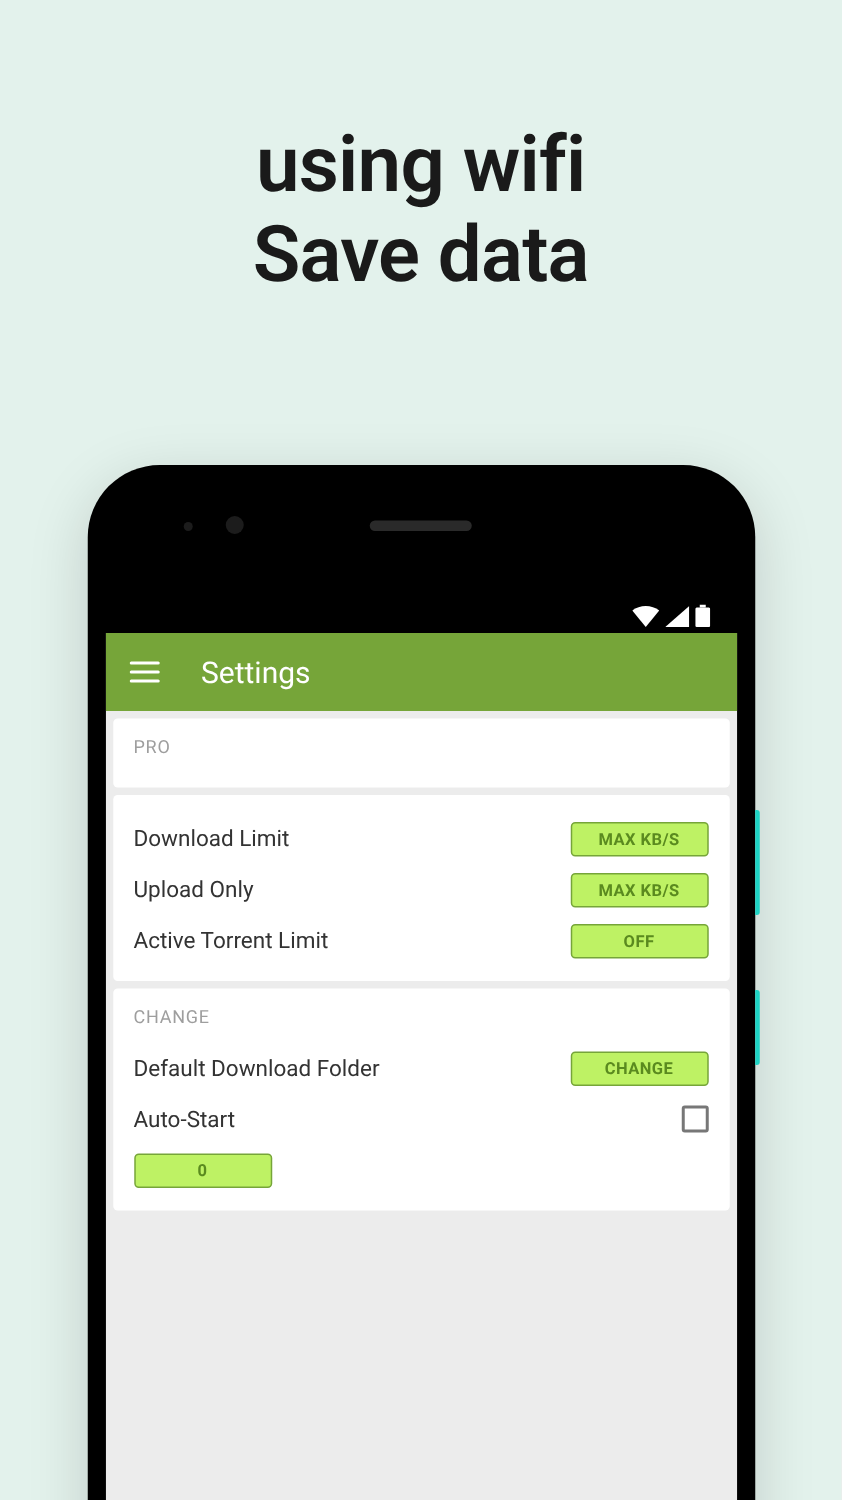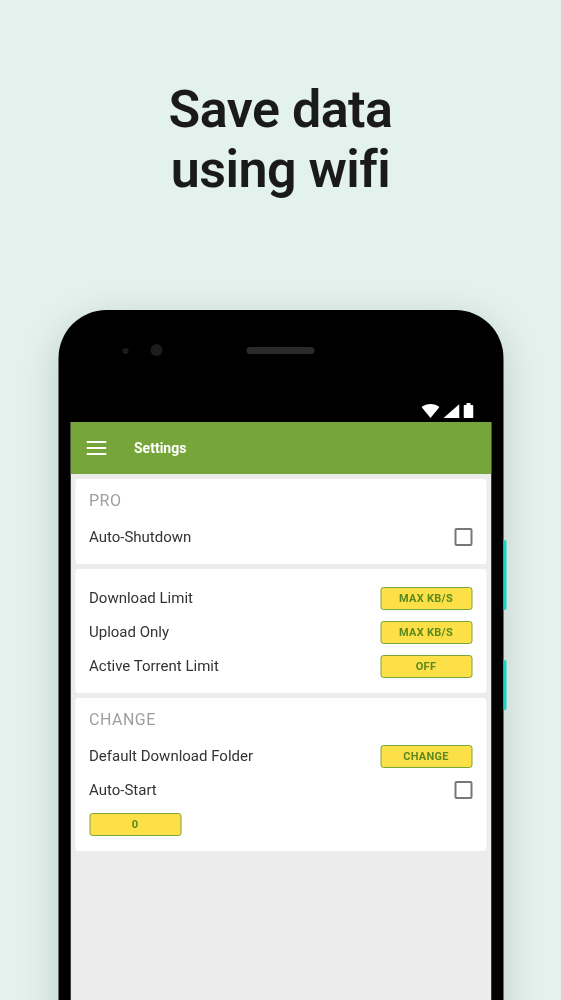--- a/index.html
+++ b/index.html
@@ -102,36 +102,36 @@
     justify-content: space-between;
     cursor: pointer;
   }
   .hamburger div {
     height: 2px;
     background: #fff;
     border-radius: 1px;
   }
   .app-title {
     color: #fff;
-    font-size: 14px;
-    font-weight: 700;
+    font-size: 20px;
+    font-weight: 400;
     text-align: center;
   }
   .content {
     padding: 0;
   }
   .section {
     background: #fff;
     margin: 5px;
     border-radius: 3px;
     padding: 12px 14px 10px 14px;
   }
   .section-header {
     color: #9e9e9e;
-    font-size: 16px;
+    font-size: 12px;
     letter-spacing: 0.5px;
     margin-bottom: 10px;
   }
   .row {
     display: flex;
     align-items: center;
     justify-content: space-between;
     min-height: 34px;
     font-size: 15px;
     color: #333;
@@ -166,38 +166,38 @@
     border: 1.5px solid #76a539;
     color: #5a8a1f;
     border-radius: 3px;
     font-size: 11px;
     font-weight: 700;
     letter-spacing: 0.3px;
     padding: 4px 0;
     min-width: 92px;
     text-align: center;
     cursor: pointer;
-    background: #fde047;
+    background: #bef264;
   }
   .side-button {
     position: absolute;
     right: -3px;
     width: 3px;
     background: #1dd3c4;
     border-radius: 0 2px 2px 0;
   }
   .side-btn-1 { top: 230px; height: 70px; }
   .side-btn-2 { top: 350px; height: 50px; }
 </style>
 </head>
 <body>
 
 <div class="hero-title">
+  <div>using wifi</div>
   <div>Save data</div>
-  <div>using wifi</div>
 </div>
 
 <div class="phone-frame">
   <div class="side-button side-btn-1"></div>
   <div class="side-button side-btn-2"></div>
   <div class="phone-inner">
 
     <div class="notch-area">
       <div class="cam1"></div>
       <div class="cam2"></div>
@@ -224,24 +224,20 @@
             <div></div>
             <div></div>
         </div>
         <div class="app-title">Settings</div>
       </div>
 
       <div class="content">
 
         <div class="section">
           <div class="section-header">PRO</div>
-          <div class="row">
-            <div class="row-label">Auto-Shutdown</div>
-            <div class="checkbox"></div>
-          </div>
         </div>
 
         <div class="section">
           <div class="row">
             <div class="row-label">Download Limit</div>
             <div class="pill-btn">MAX KB/S</div>
           </div>
           <div class="row">
             <div class="row-label">Upload Only</div>
             <div class="pill-btn">MAX KB/S</div>

